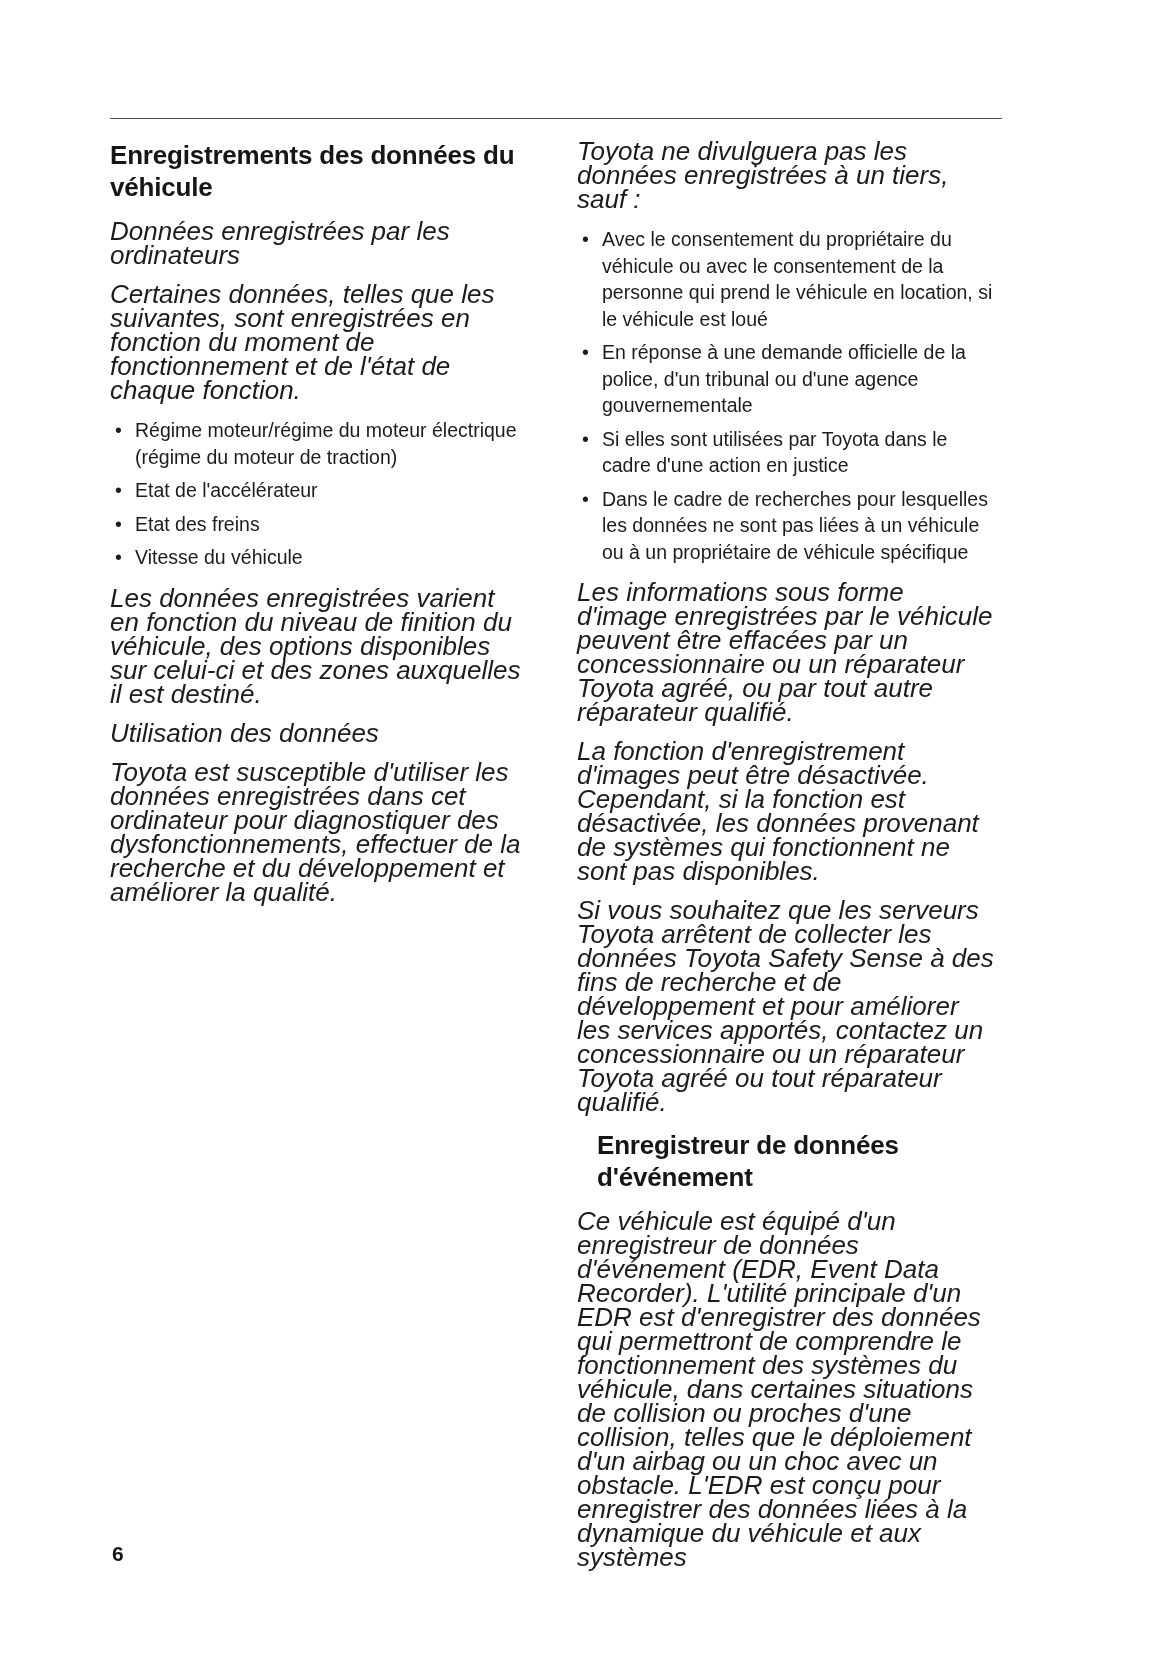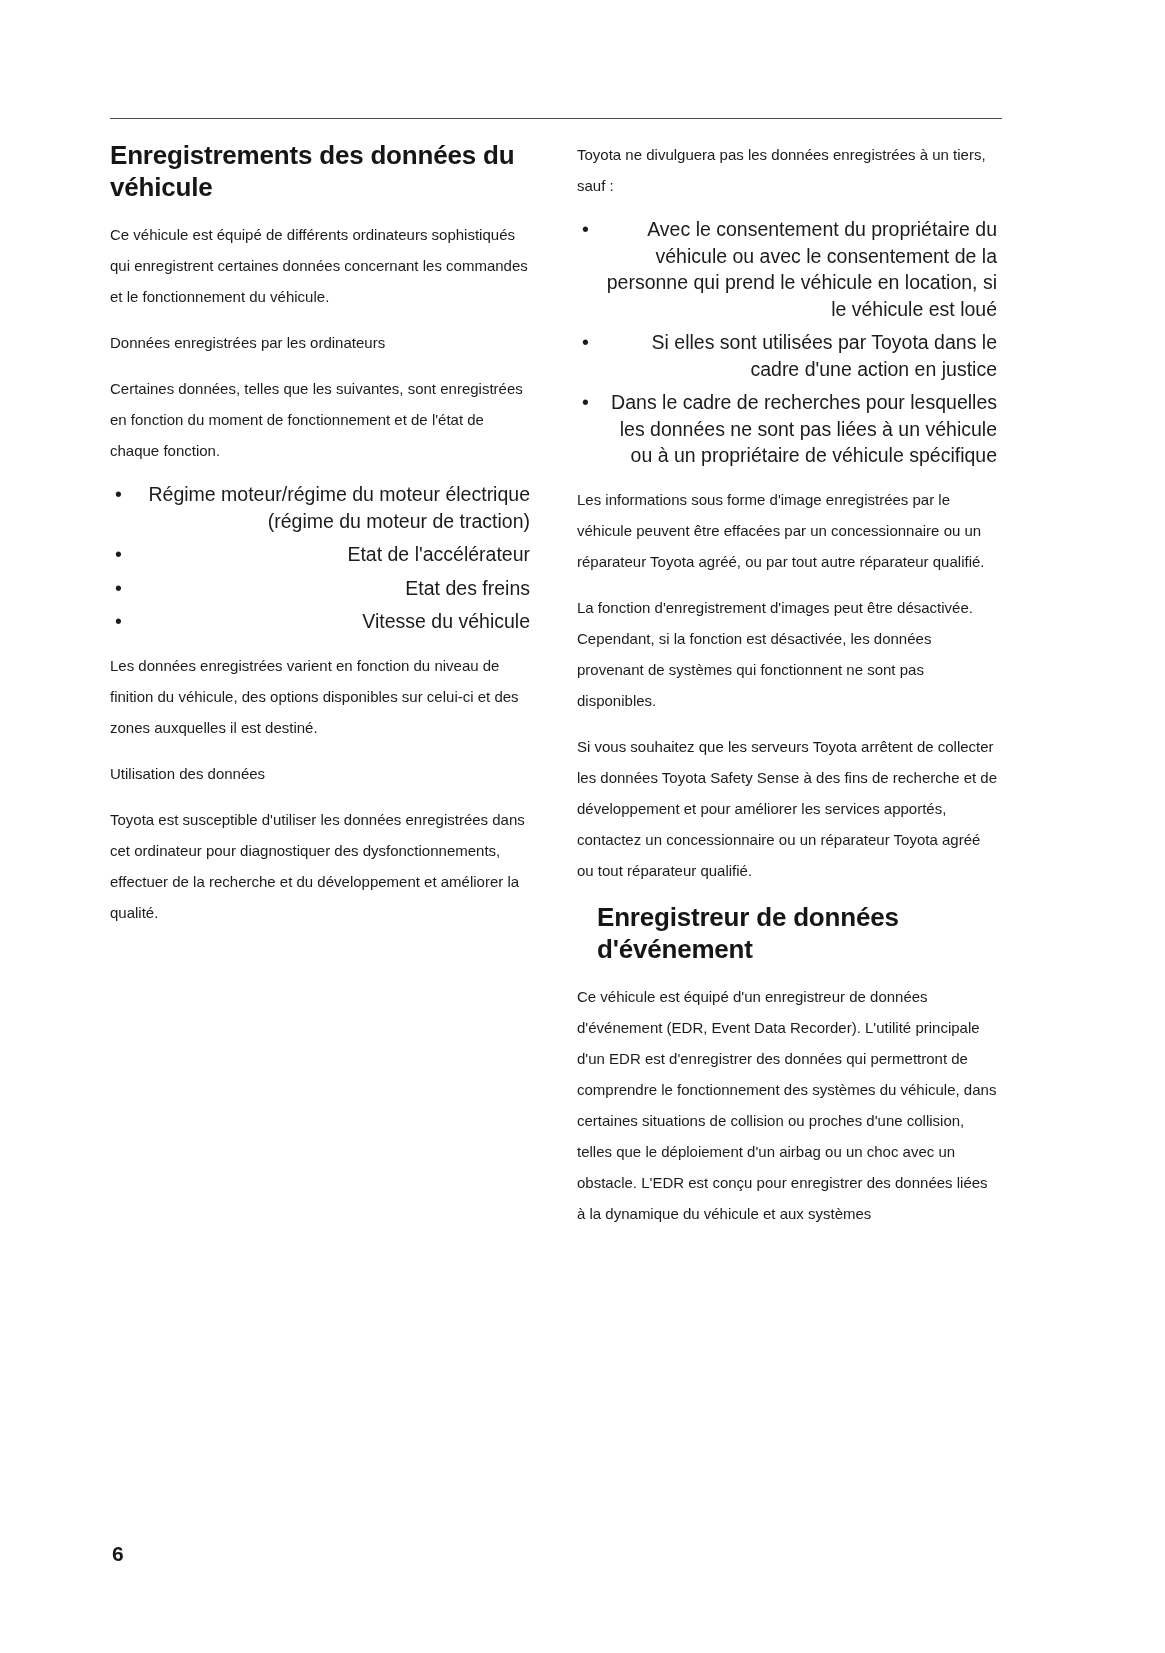--- a/index.html
+++ b/index.html
@@ -33,29 +33,29 @@
   h2 {
     font-size: 26px;
     line-height: 32px;
     font-weight: 700;
     letter-spacing: -0.2px;
     margin: 0 0 16px 0;
     color: #161616;
   }
   h2.spaced-top { margin-top: 8px; margin-left: 20px; }
   p {
-    font-size: 15px;
-    line-height: 31px;
+    font-size: 26px;
+    line-height: 24px;
     margin: 0 0 15px 0;
+    font-style: italic;
   }
   ul {
     list-style: none;
     margin: 0 0 15px 0;
     padding: 0;
-    text-align: right;
   }
   li {
     position: relative;
     padding-left: 25px;
     font-size: 19.5px;
     line-height: 26.5px;
     margin-bottom: 7px;
   }
   li::before {
     content: "\2022";
@@ -78,38 +78,38 @@
 </head>
 <body>
 
 <div class="page">
   <div class="content">
     <div class="rule"></div>
     <div class="columns">
 
       <div class="col">
         <h2>Enregistrements des données du véhicule</h2>
-        <p>Ce véhicule est équipé de différents ordinateurs sophistiqués qui enregistrent certaines données concernant les commandes et le fonctionnement du véhicule.</p>
         <p>Données enregistrées par les ordinateurs</p>
         <p>Certaines données, telles que les suivantes, sont enregistrées en fonction du moment de fonctionnement et de l'état de chaque fonction.</p>
         <ul>
           <li><span>Régime moteur/régime du moteur électrique (régime du moteur de traction)</span></li>
           <li><span>Etat de l'accélérateur</span></li>
           <li><span>Etat des freins</span></li>
           <li><span>Vitesse du véhicule</span></li>
         </ul>
         <p>Les données enregistrées varient en fonction du niveau de finition du véhicule, des options disponibles sur celui-ci et des zones auxquelles il est destiné.</p>
         <p>Utilisation des données</p>
         <p>Toyota est susceptible d'utiliser les données enregistrées dans cet ordinateur pour diagnostiquer des dysfonctionnements, effectuer de la recherche et du développement et améliorer la qualité.</p>
       </div>
 
       <div class="col">
         <p>Toyota ne divulguera pas les données enregistrées à un tiers, sauf :</p>
         <ul>
           <li><span>Avec le consentement du propriétaire du véhicule ou avec le consentement de la personne qui prend le véhicule en location, si le véhicule est loué</span></li>
+          <li><span>En réponse à une demande officielle de la police, d'un tribunal ou d'une agence gouvernementale</span></li>
           <li><span>Si elles sont utilisées par Toyota dans le cadre d'une action en justice</span></li>
           <li><span>Dans le cadre de recherches pour lesquelles les données ne sont pas liées à un véhicule ou à un propriétaire de véhicule spécifique</span></li>
         </ul>
         <p>Les informations sous forme d'image enregistrées par le véhicule peuvent être effacées par un concessionnaire ou un réparateur Toyota agréé, ou par tout autre réparateur qualifié.</p>
         <p>La fonction d'enregistrement d'images peut être désactivée. Cependant, si la fonction est désactivée, les données provenant de systèmes qui fonctionnent ne sont pas disponibles.</p>
         <p>Si vous souhaitez que les serveurs Toyota arrêtent de collecter les données Toyota Safety Sense à des fins de recherche et de développement et pour améliorer les services apportés, contactez un concessionnaire ou un réparateur Toyota agréé ou tout réparateur qualifié.</p>
         <h2 class="spaced-top">Enregistreur de données d'événement</h2>
         <p>Ce véhicule est équipé d'un enregistreur de données d'événement (EDR, Event Data Recorder). L'utilité principale d'un EDR est d'enregistrer des données qui permettront de comprendre le fonctionnement des systèmes du véhicule, dans certaines situations de collision ou proches d'une collision, telles que le déploiement d'un airbag ou un choc avec un obstacle. L'EDR est conçu pour enregistrer des données liées à la dynamique du véhicule et aux systèmes</p>
       </div>
 

